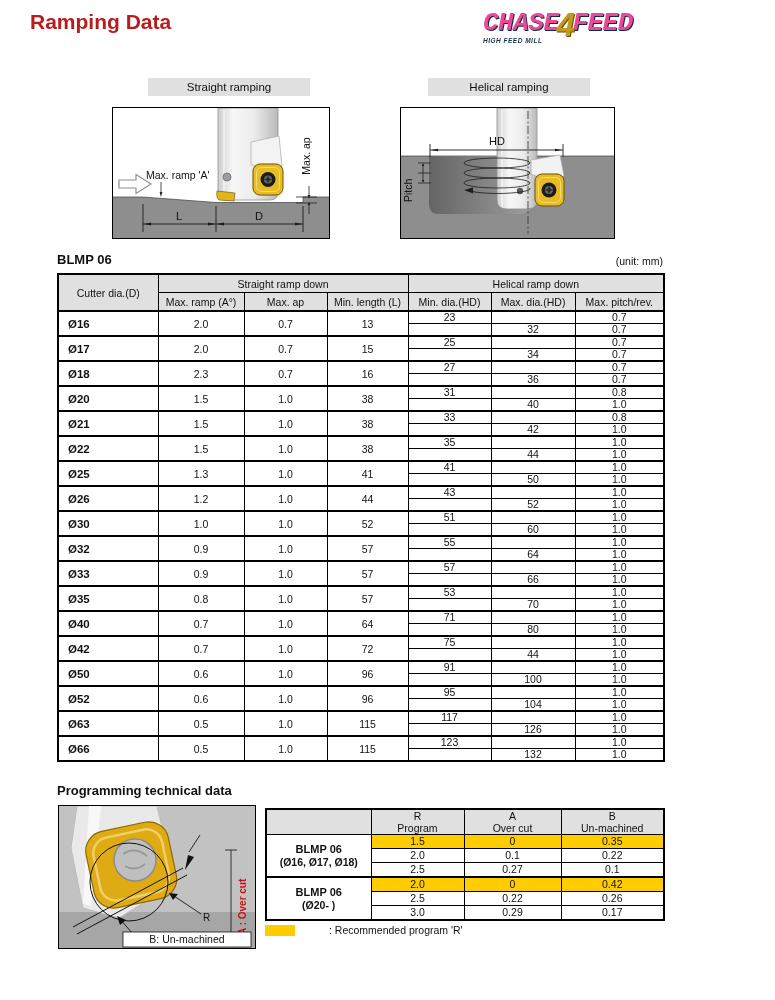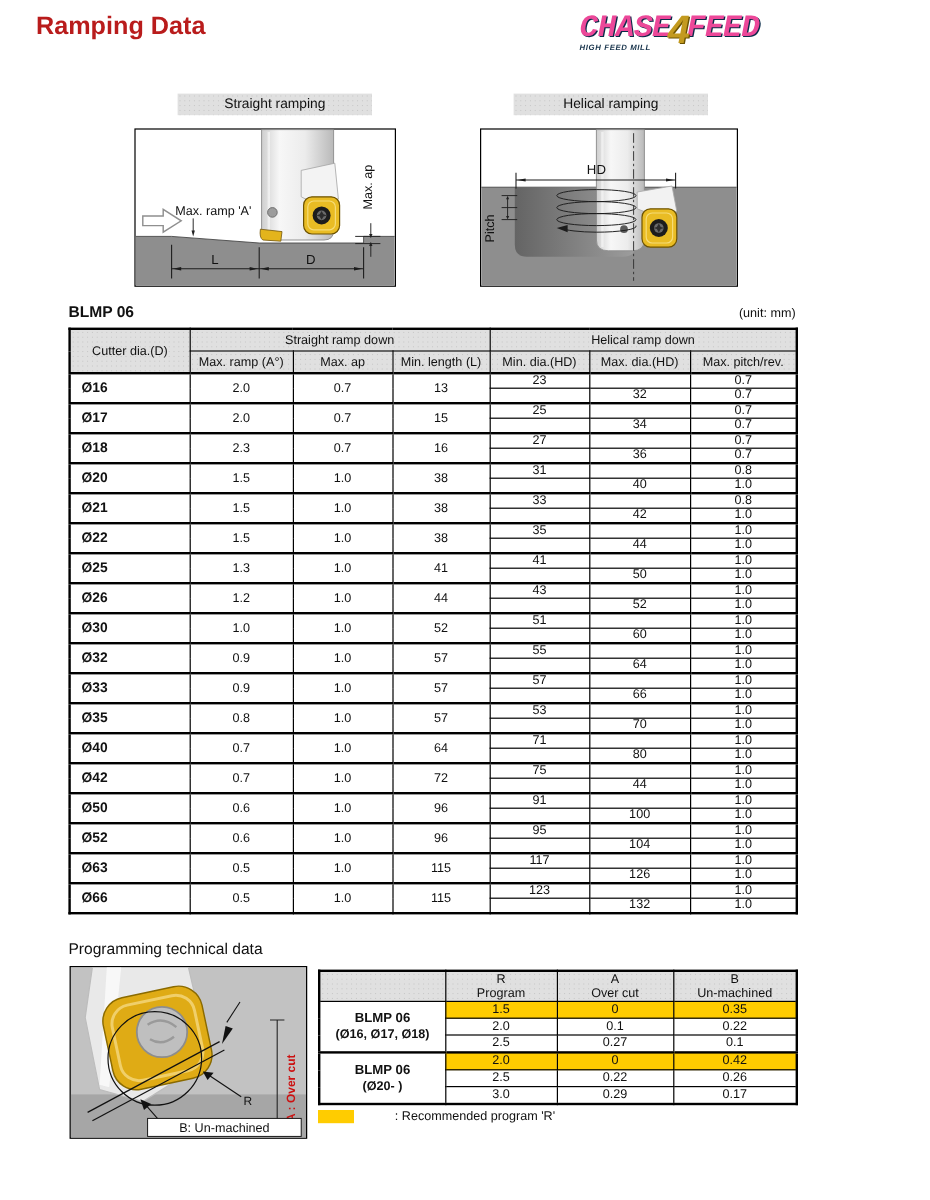--- a/index.html
+++ b/index.html
@@ -38,21 +38,21 @@
               table-layout:fixed;border:2px solid #000;}
   #main-table th,#main-table td{border:1px solid #000;text-align:center;padding:0;
               font-size:10.5px;white-space:nowrap;overflow:hidden;color:#111;}
   #main-table thead th{height:17px;font-weight:normal;}
   #main-table tbody td{background:#fff;}
   #main-table td.dia{text-align:left;padding-left:9px;font-weight:bold;font-size:11.5px;}
   #main-table tr.row-top td{border-top:2px solid #000;}
   #main-table td.half{height:11px;line-height:11px;}
 
   
-  .prog-title{position:absolute;left:57px;top:783px;font-size:13px;font-weight:normal;}
+  .prog-title{position:absolute;left:57px;top:783px;font-size:13px;font-weight:bold;}
   #prog-image{position:absolute;left:58px;top:805px;width:196px;height:142px;
               border:1.4px solid #000;background:#c2c2c2;}
   #prog-image svg{display:block;width:100%;height:100%;font-family:inherit;}
   #prog-table{position:absolute;left:265px;top:808px;width:398px;border-collapse:collapse;
               table-layout:fixed;border:2px solid #000;}
   #prog-table th,#prog-table td{border:1px solid #000;text-align:center;padding:0;
               font-size:10.5px;color:#111;}
   #prog-table thead th{font-weight:normal;height:24px;}
   #prog-table thead th div{line-height:12px;}
   #prog-table td{height:13px;line-height:13px;background:#fff;}

